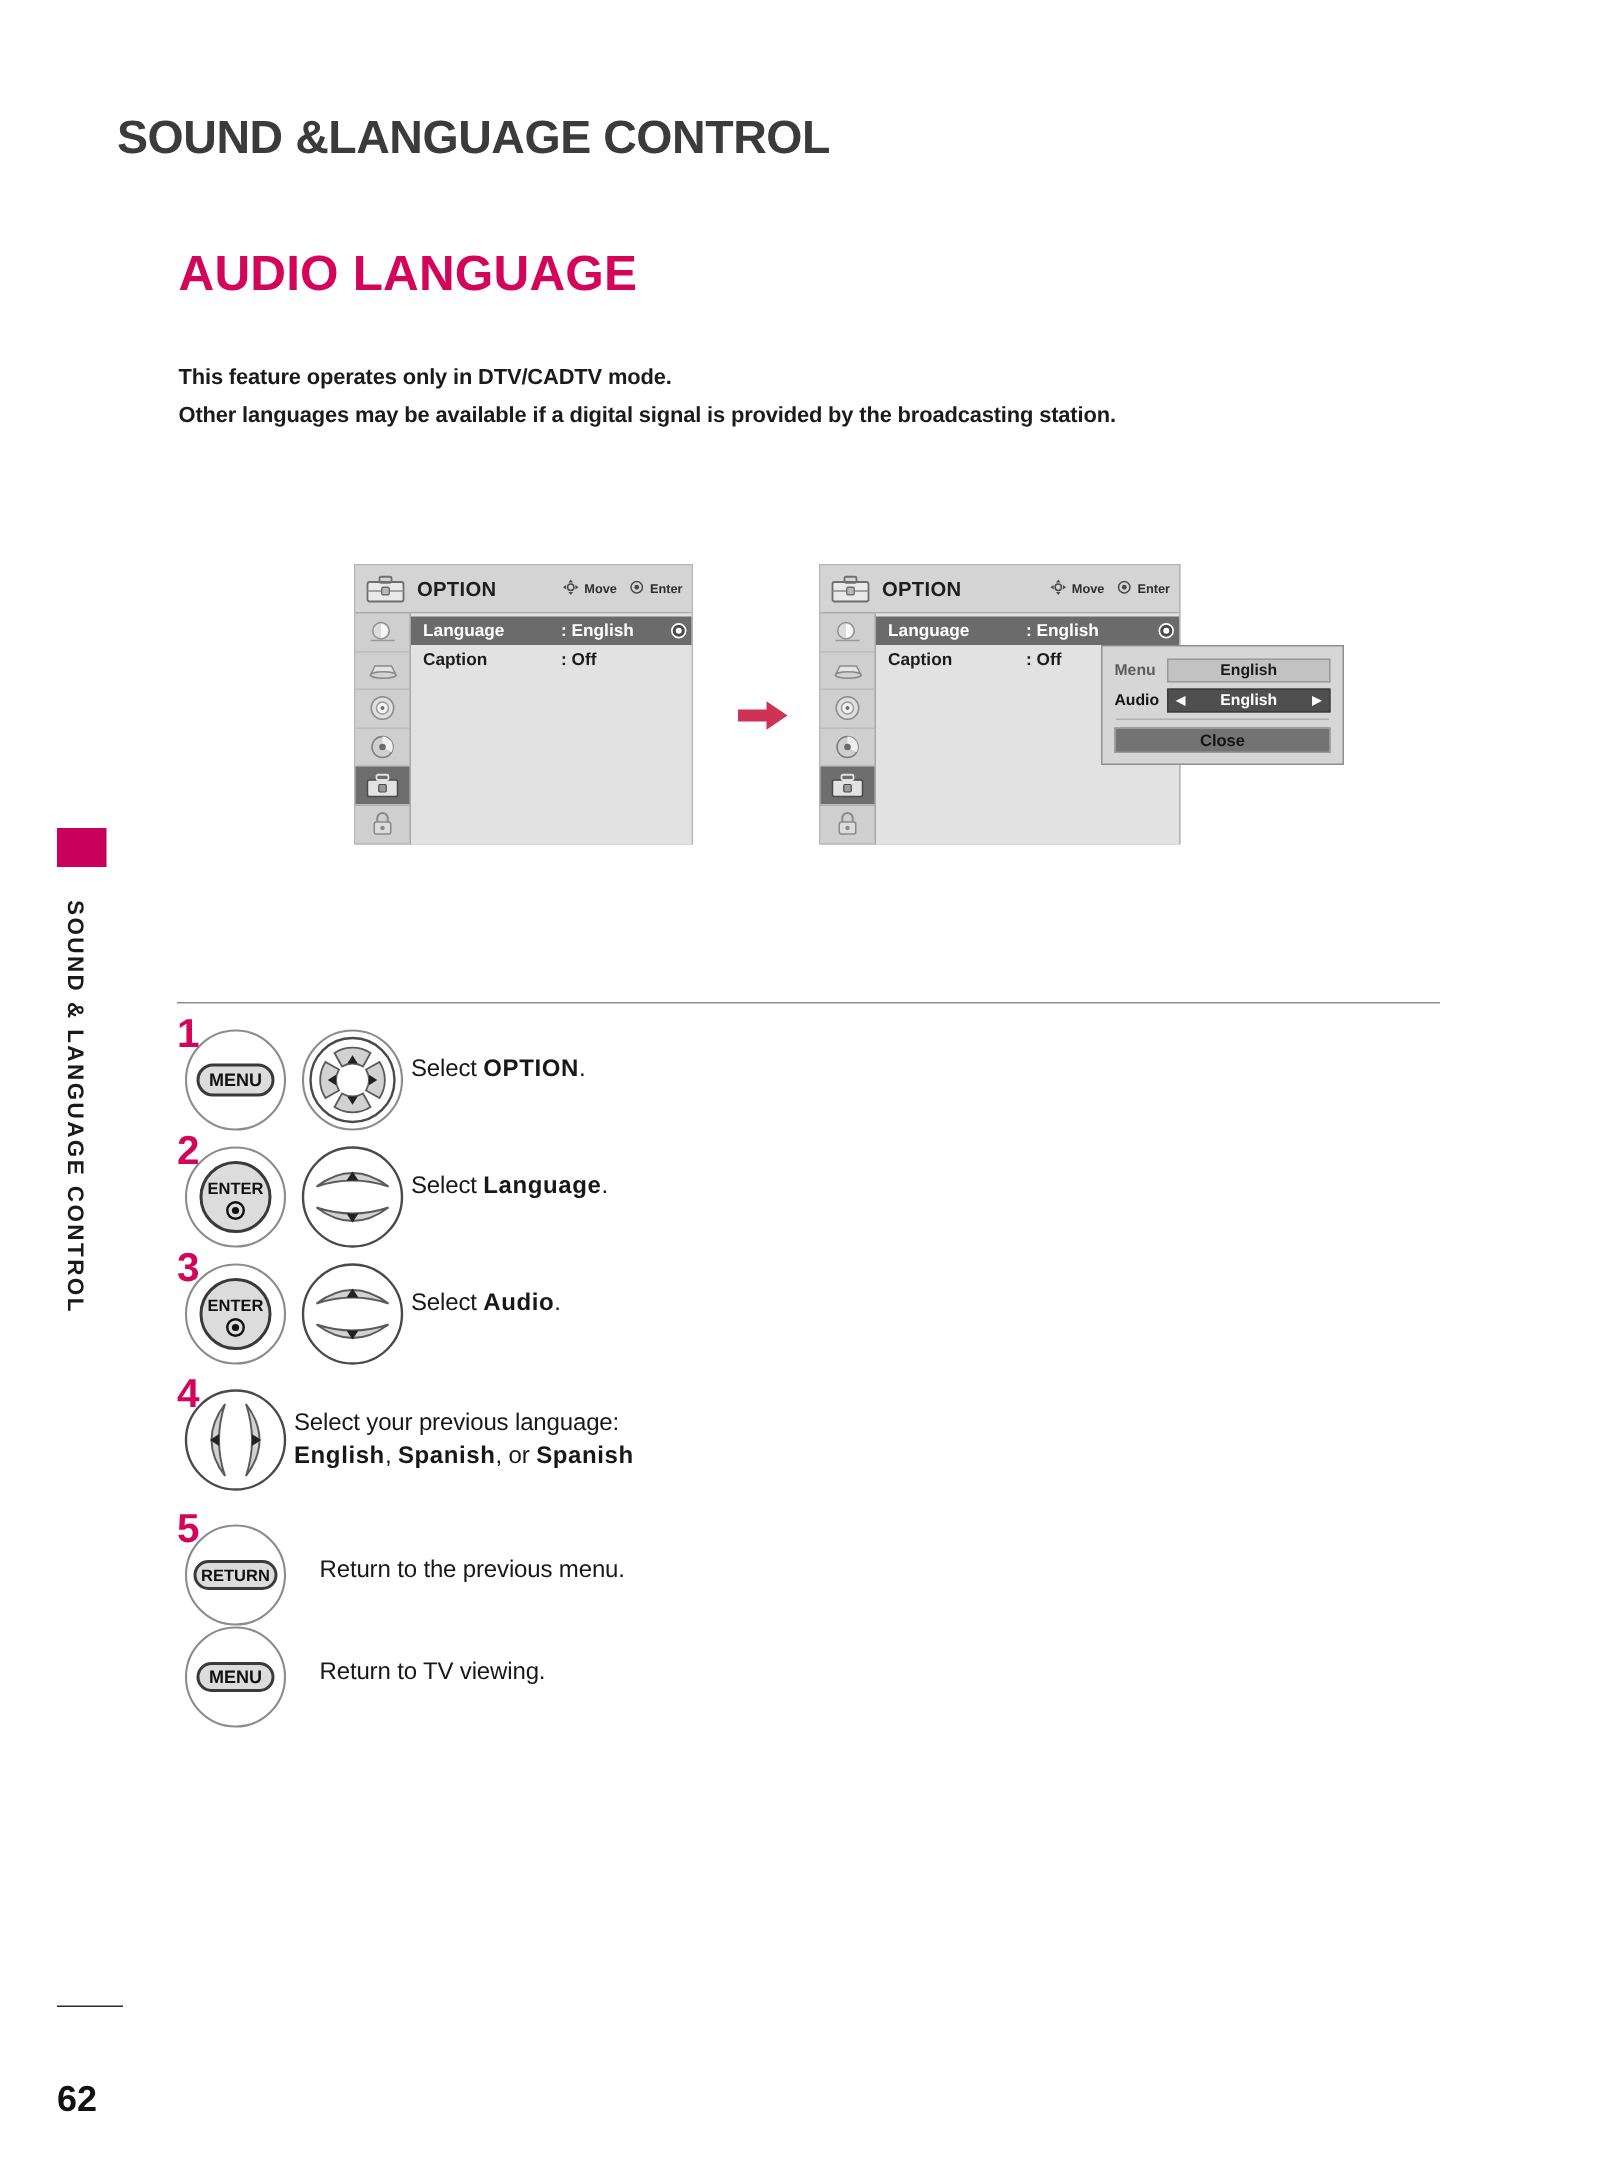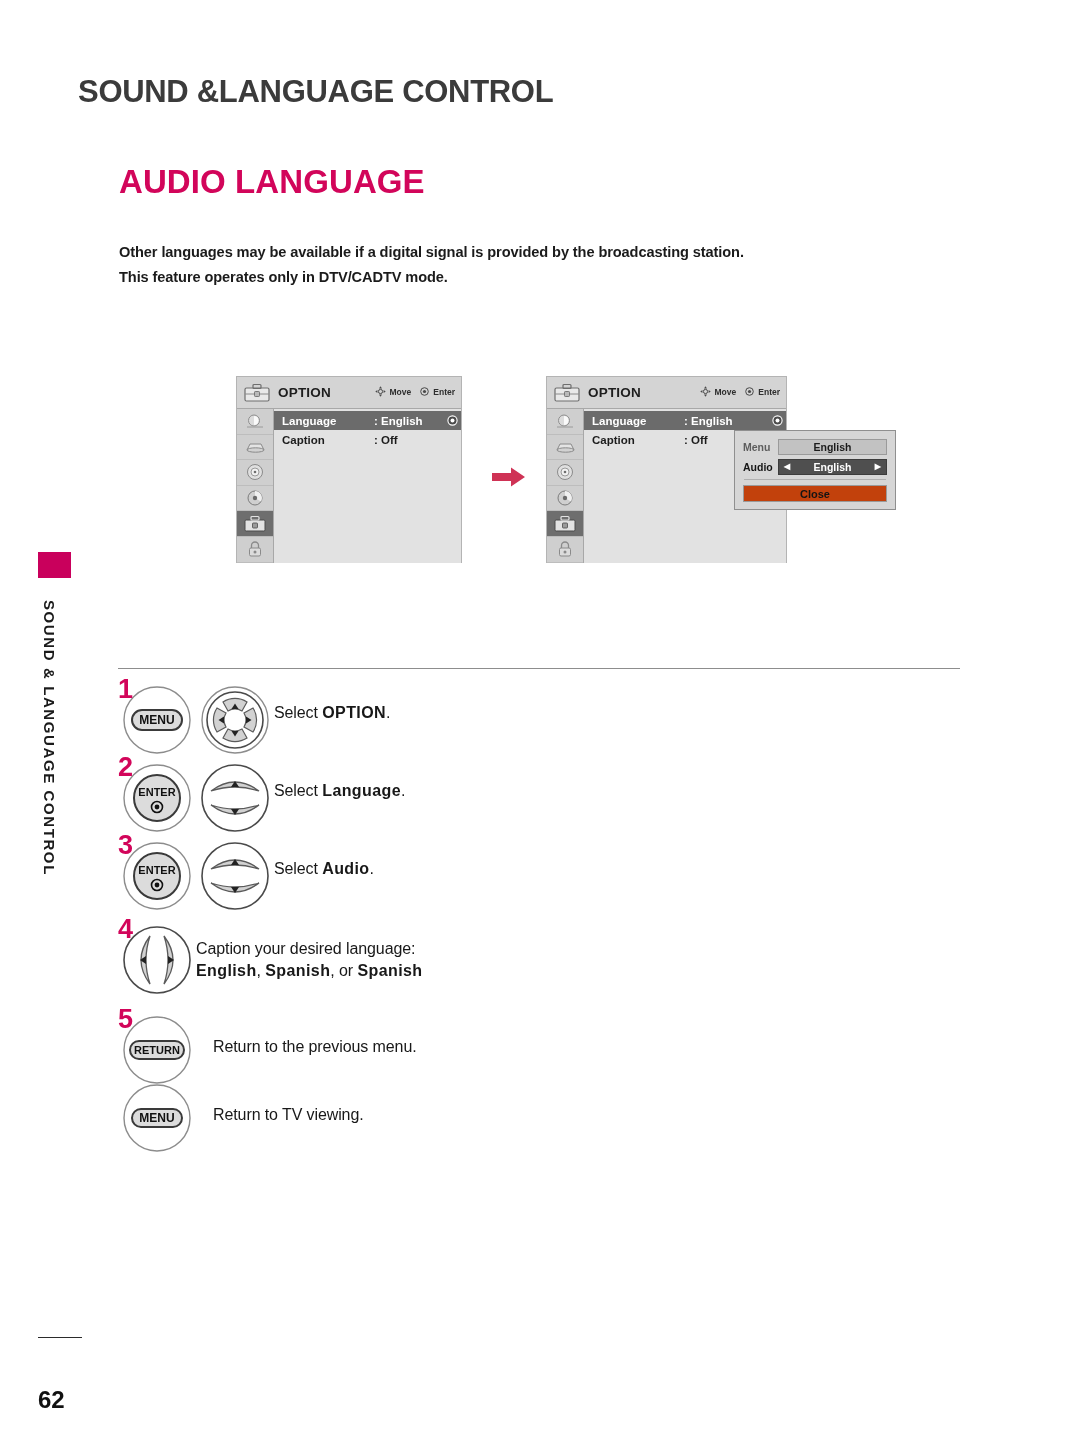--- a/index.html
+++ b/index.html
@@ -110,21 +110,21 @@
     justify-content: center; font-size: 10.5px; font-weight: bold;
     border: 1px solid #9a9a9a; position: relative;
   }
   .pop-field.light { background: #c2c2c2; color: #1b1b1b; }
   .pop-field.dark { background: #4f4f4f; color: #ffffff; border-color: #3c3c3c; }
   .pop-field .ar { position: absolute; font-size: 8px; }
   .pop-field .ar.l { left: 5px; }
   .pop-field .ar.r { right: 5px; }
   .pop-div { height: 1px; background: #b0b0b0; margin: 4px 1px 5px 1px; }
   .pop-close {
-    height: 17px; background: #c2410c; border: 1px solid #9a9a9a;
+    height: 17px; background: #737373; border: 1px solid #9a9a9a;
     display: flex; align-items: center; justify-content: center;
     font-size: 11px; font-weight: bold; color: #141414;
   }
 
   
   .flow-arrow { position: absolute; left: 492px; top: 466px; }
 
   
   .divider {
     position: absolute; left: 118px; top: 668px;
@@ -173,22 +173,22 @@
 </head>
 <body>
 
 <div class="page">
 
   <div class="chapter-title">SOUND &amp;LANGUAGE CONTROL</div>
 
   <div class="section-title">AUDIO LANGUAGE</div>
 
   <div class="intro">
+    <p>This feature operates only in DTV/CADTV mode.</p>
     <p>Other languages may be available if a digital signal is provided by the broadcasting station.</p>
-    <p>This feature operates only in DTV/CADTV mode.</p>
   </div>
 
   <div class="side-tab-block"></div>
   <div class="side-tab-text">SOUND &amp; LANGUAGE CONTROL</div>
 
   <div class="osd osd-1">
     <div class="osd-head">
       <div class="osd-head-icon">
         <svg width="26" height="20" viewBox="0 0 26 20">
           <rect x="1" y="5" width="24" height="13" rx="1.5" fill="#e9e9e9" stroke="#6e6e6e" stroke-width="1.2"></rect>
@@ -487,21 +487,21 @@
       <div class="btn-col">
         <svg width="70" height="70" viewBox="0 0 70 70">
           <circle cx="35" cy="35" r="33" fill="#ffffff" stroke="#4a4a4a" stroke-width="1.6"></circle>
           <path d="M28 11 Q10 35 28 59 Q20 35 28 11 Z" fill="#d2d2d2" stroke="#5a5a5a" stroke-width="1.3"></path>
           <path d="M42 11 Q60 35 42 59 Q50 35 42 11 Z" fill="#d2d2d2" stroke="#5a5a5a" stroke-width="1.3"></path>
           <path d="M18 35 L24 31 L24 39 Z" fill="#222"></path>
           <path d="M52 35 L46 39 L46 31 Z" fill="#222"></path>
         </svg>
       </div>
       <div class="step-text">
-        <div>Caption  your  desired  language:</div>
+        <div>Select  your  previous  language:</div>
         <div><b class="small">English</b><span>, </span><b class="small">Spanish</b><span>, or </span><b class="small">Spanish</b></div>
       </div>
     </div>
 
     <div class="step s5">
       <span class="step-num">5</span>
       <div class="btn-col">
         <svg width="70" height="70" viewBox="0 0 70 70">
           <circle cx="35" cy="35" r="33" fill="#ffffff" stroke="#8c8c8c" stroke-width="1.4"></circle>
           <rect x="8" y="26" width="54" height="18" rx="9" fill="#dcdcdc" stroke="#3a3a3a" stroke-width="2"></rect>

